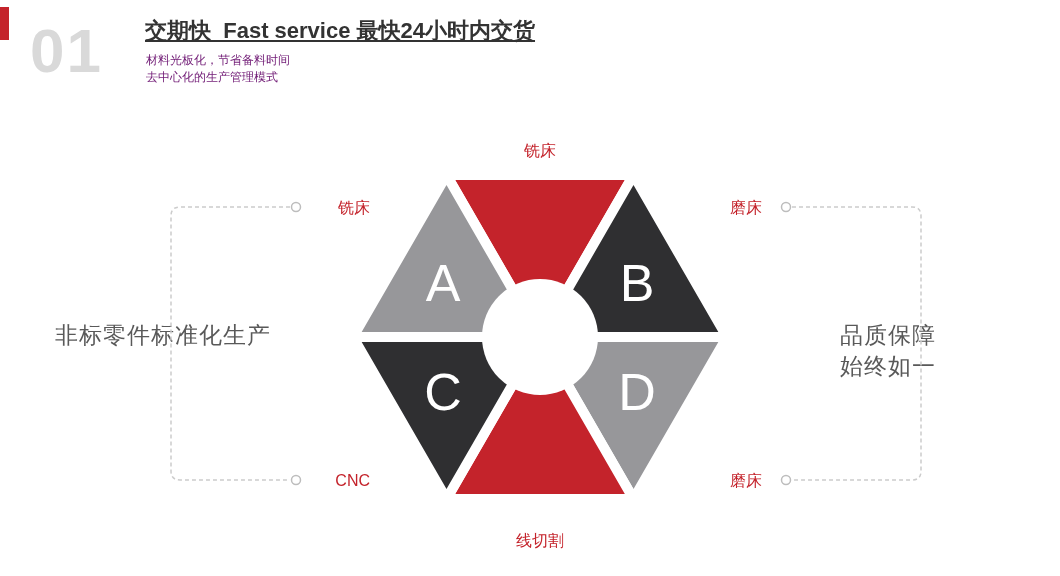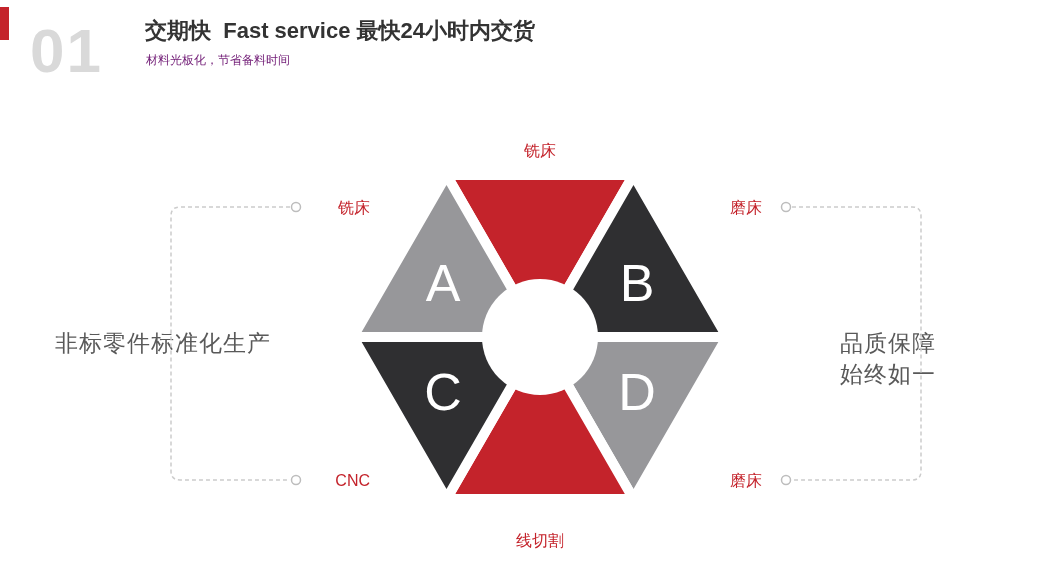--- a/index.html
+++ b/index.html
@@ -5,25 +5,25 @@
   * { margin:0; padding:0; box-sizing:border-box; }
   html,body { background:#fff; }
   body { font-family:"Liberation Sans","DejaVu Sans",sans-serif; }
   .page { position:relative; width:939px; height:576px; background:#ffffff; overflow:hidden; }
 
   .accent-bar { position:absolute; left:0; top:7px; width:9px; height:33px; }
   .big-index { position:absolute; left:30px; top:20px; font-size:62px; font-weight:800;
                color:#d9d9d9; line-height:1; letter-spacing:2px; }
 
   .title { position:absolute; left:145px; top:16px; font-size:22px; font-weight:700;
-           color:#333333; white-space:pre; }
+           color:#333333; white-space:pre;text-decoration:underline; }
   .sub-lines { position:absolute; left:146px; top:52px; font-size:12px; color:#701a75;
                line-height:17px; }
 
-  .side-phrase { position:absolute; top:328px; font-size:23px; color:#595959; letter-spacing:1px; }
+  .side-phrase { position:absolute; top:320px; font-size:23px; color:#595959; letter-spacing:1px; }
   .side-phrase.left  { left:55px; }
   .side-phrase.right { left:840px; }
 
   svg.diagram { position:absolute; left:0; top:0; }
   .tri { stroke:#ffffff; stroke-width:10; stroke-linejoin:round; }
   .letter { font-family:"Liberation Sans","DejaVu Sans",sans-serif; font-size:52px;
             font-weight:400; fill:#ffffff; text-anchor:middle; }
   .lbl { font-family:"Liberation Sans","DejaVu Sans",sans-serif; font-size:16px; }
   .dash-path { fill:none; stroke:#cccccc; stroke-width:1.5; stroke-dasharray:4 3; }
   .dot-circle { fill:#ffffff; stroke:#bdbdbd; stroke-width:1.5; }
@@ -34,20 +34,21 @@
 <div class="page">
 
   <div class="accent-bar" style="background: rgb(196, 35, 43);"></div>
 
   <div class="big-index">01</div>
 
   <div class="title">交期快  Fast service 最快24小时内交货</div>
 
   <div class="sub-lines">
     <div>材料光板化，节省备料时间</div>
+    <div>去中心化的生产管理模式</div>
   </div>
 
   <div class="side-phrase left">非标零件标准化生产</div>
   <div class="side-phrase right">品质保障始终如一</div>
 
   <svg class="diagram" width="1060" height="576" viewBox="0 0 1060 576">
 
     <path class="dash-path" d="M 290 207 L 180 207 Q 171 207 171 216 L 171 471 Q 171 480 180 480 L 290 480"></path>
     <path class="dash-path" d="M 792 207 L 912 207 Q 921 207 921 216 L 921 471 Q 921 480 912 480 L 792 480"></path>
 

